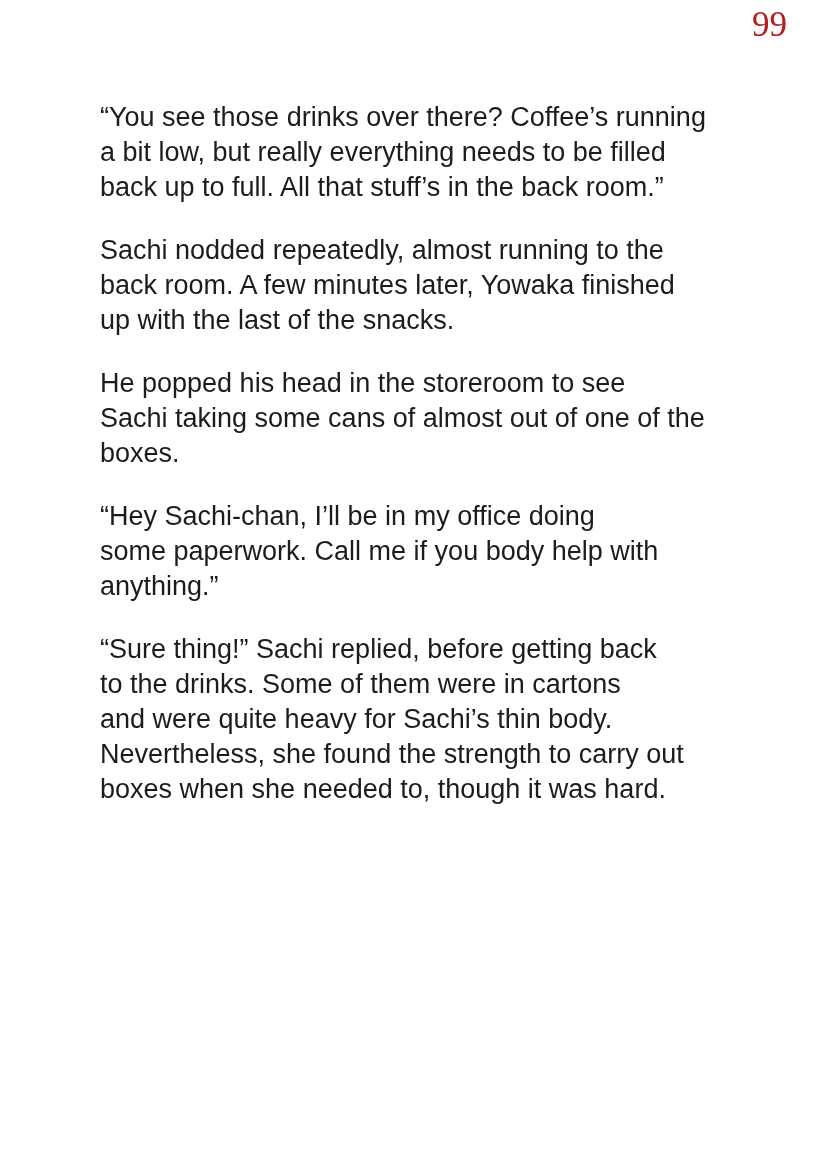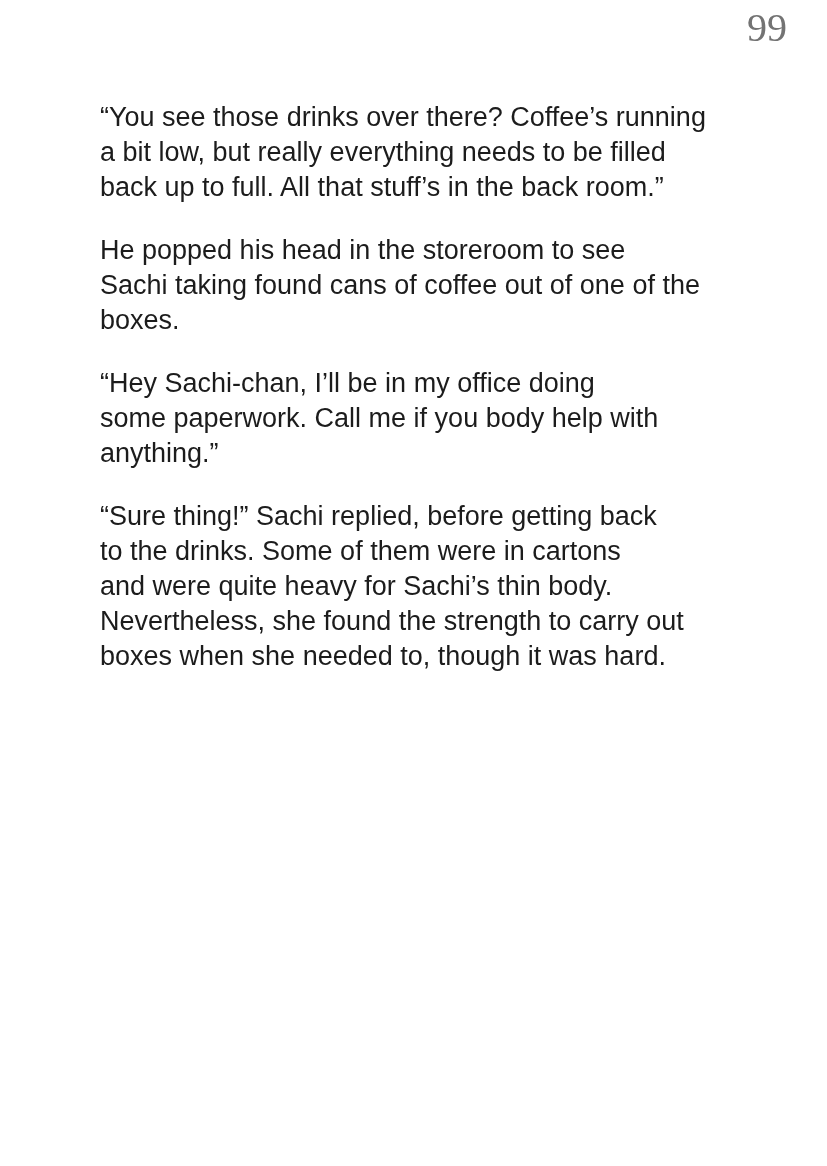--- a/index.html
+++ b/index.html
@@ -17,23 +17,23 @@
   .page {
     position: absolute;
     inset: 0;
     background: #ffffff;
   }
   .page-number {
     position: absolute;
     top: 6px;
     right: 40px;
     font-family: "Liberation Serif", "DejaVu Serif", serif;
-    font-size: 40px;
+    font-size: 35px;
     line-height: 1.1;
-    color: #737373;
+    color: #b91c1c;
     text-align: right;
   }
   .text-block {
     position: absolute;
     top: 96px;
     left: 100px;
     width: 700px;
   }
   .para {
     margin: 4px 0 28px 0;
@@ -51,22 +51,25 @@
 <body>
 
 <main class="page">
 
   <div class="page-number">99</div>
 
   <section class="text-block">
     <p class="para">“You see those drinks over there? Coffee’s running
 a bit low, but really everything needs to be filled
 back up to full. All that stuff’s in the back room.”</p>
+    <p class="para">Sachi nodded repeatedly, almost running to the
+back room. A few minutes later, Yowaka finished
+up with the last of the snacks.</p>
     <p class="para">He popped his head in the storeroom to see
-Sachi taking found cans of coffee out of one of the
+Sachi taking some cans of almost out of one of the
 boxes.</p>
     <p class="para">“Hey Sachi-chan, I’ll be in my office doing
 some paperwork. Call me if you body help with
 anything.”</p>
     <p class="para">“Sure thing!” Sachi replied, before getting back
 to the drinks. Some of them were in cartons
 and were quite heavy for Sachi’s thin body.
 Nevertheless, she found the strength to carry out
 boxes when she needed to, though it was hard.</p>
   </section>

